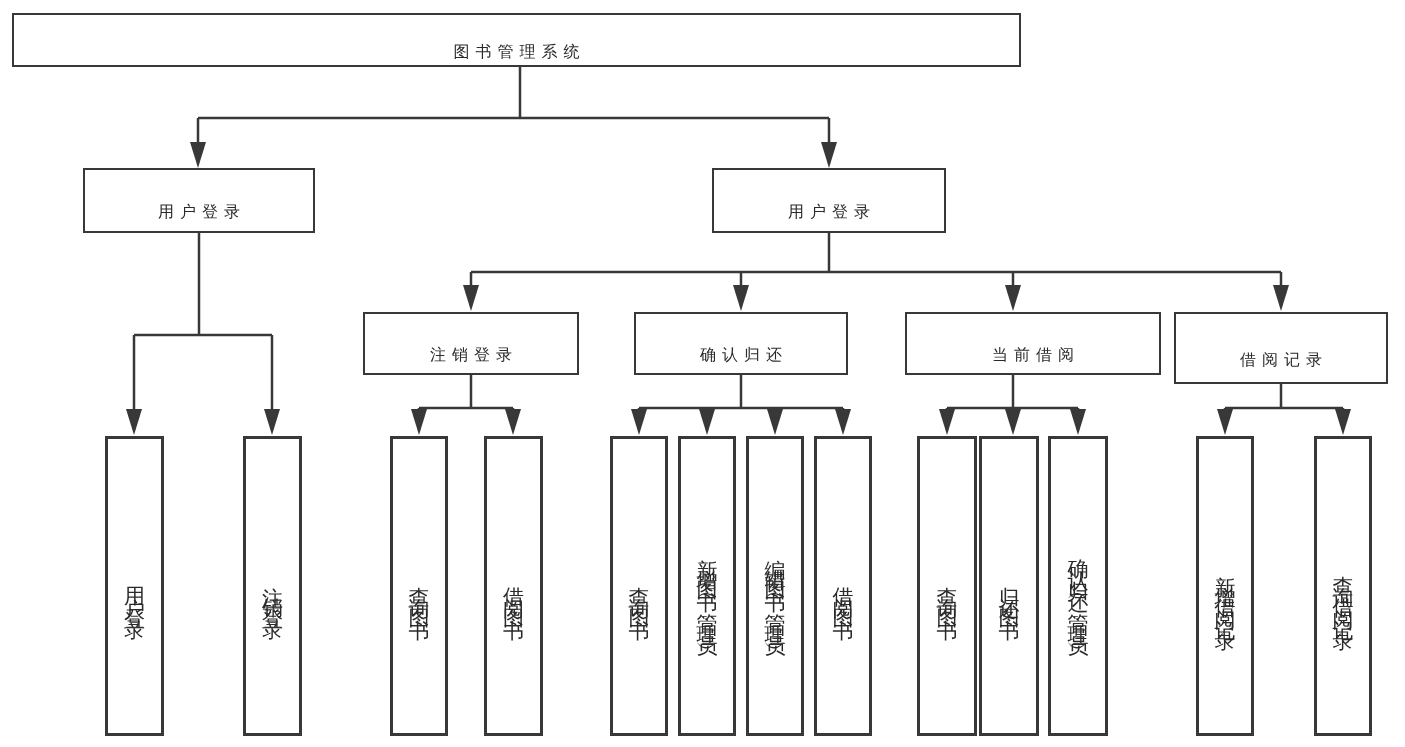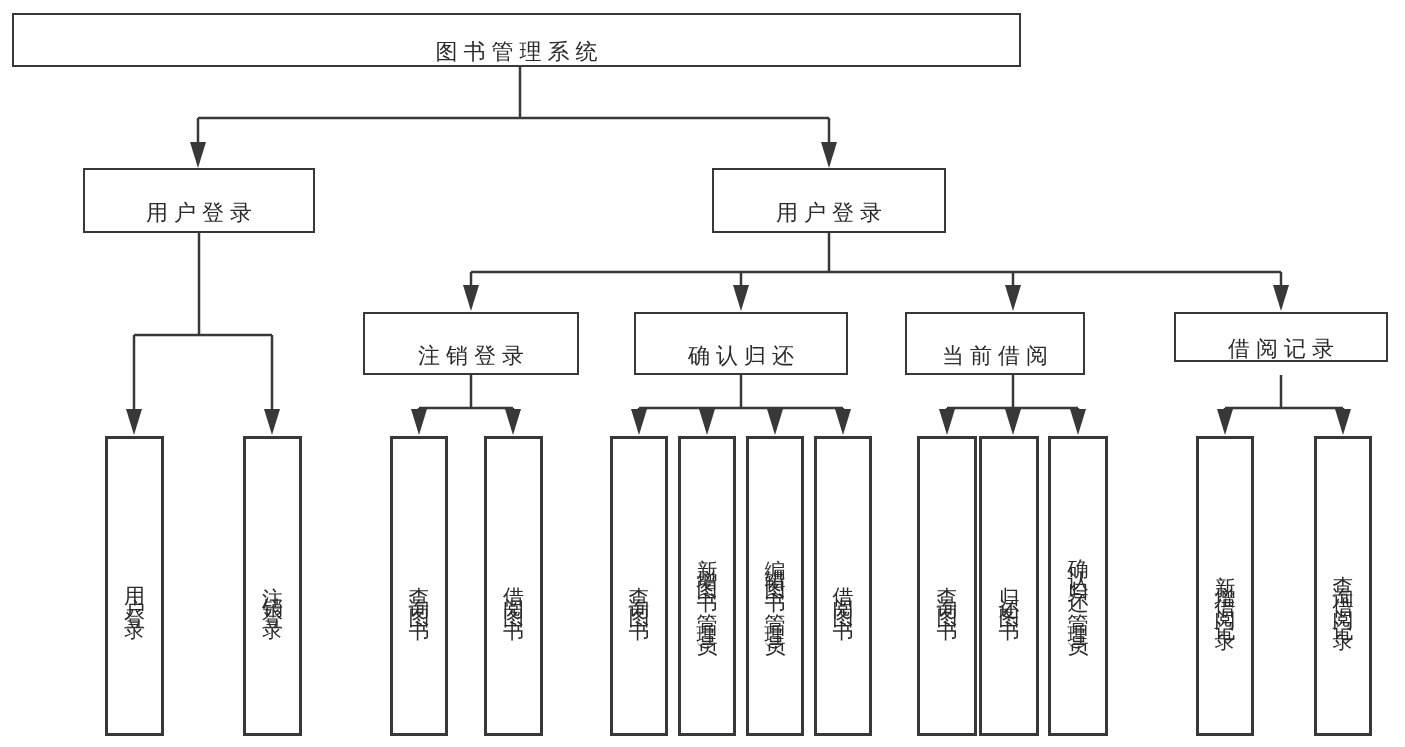--- a/index.html
+++ b/index.html
@@ -16,21 +16,21 @@
     position:absolute;
     background:#ffffff;
     border:2px solid #383838;
     box-sizing:border-box;
     display:flex;
     align-items:center;
     justify-content:center;
     z-index:1;
   }
   .hbox span{
-    font-size:22px;
+    font-size:16px;
     letter-spacing:6px;
     text-indent:6px;     
     white-space:nowrap;
     color:#2a2a2a;
     margin-top:24px;
   }
   .vbox{border-width:3px;}
   .vbox .vtext{
     writing-mode:vertical-rl;
     text-orientation:mixed;
@@ -107,24 +107,24 @@
   <div class="box hbox" style="left:712px;top:168px;width:234px;height:65px">
     <span>用户登录</span>
   </div>
 
   <div class="box hbox" style="left:363px;top:312px;width:216px;height:63px">
     <span>注销登录</span>
   </div>
   <div class="box hbox" style="left:634px;top:312px;width:214px;height:63px">
     <span>确认归还</span>
   </div>
-  <div class="box hbox" style="left:905px;top:312px;width:180px;height:63px">
+  <div class="box hbox" style="left:905px;top:312px;width:256px;height:63px">
     <span>当前借阅</span>
   </div>
-  <div class="box hbox" style="left:1174px;top:312px;width:214px;height:50px">
+  <div class="box hbox" style="left:1174px;top:312px;width:214px;height:72px">
     <span>借阅记录</span>
   </div>
 
   <div class="box vbox" style="left:105px;top:436px;width:59px;height:300px">
     <span class="vtext">用户登录</span>
   </div>
   <div class="box vbox" style="left:243px;top:436px;width:59px;height:300px">
     <span class="vtext">注销登录</span>
   </div>
 

